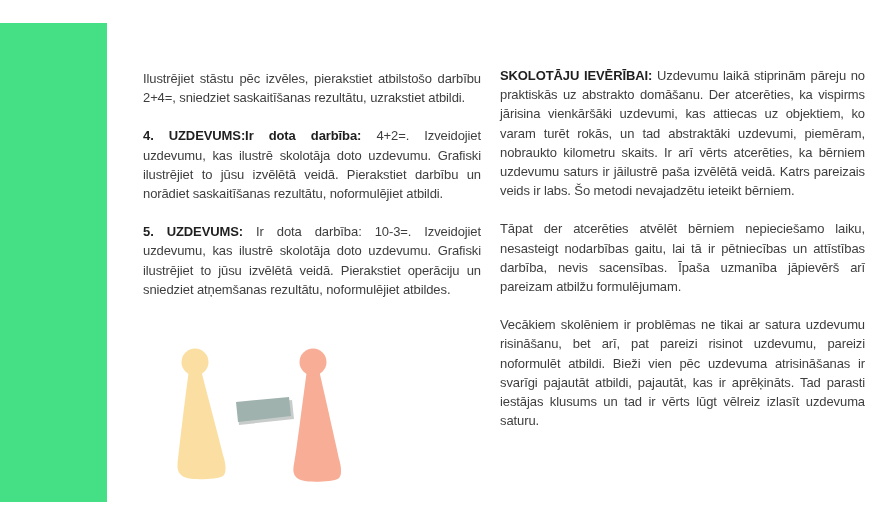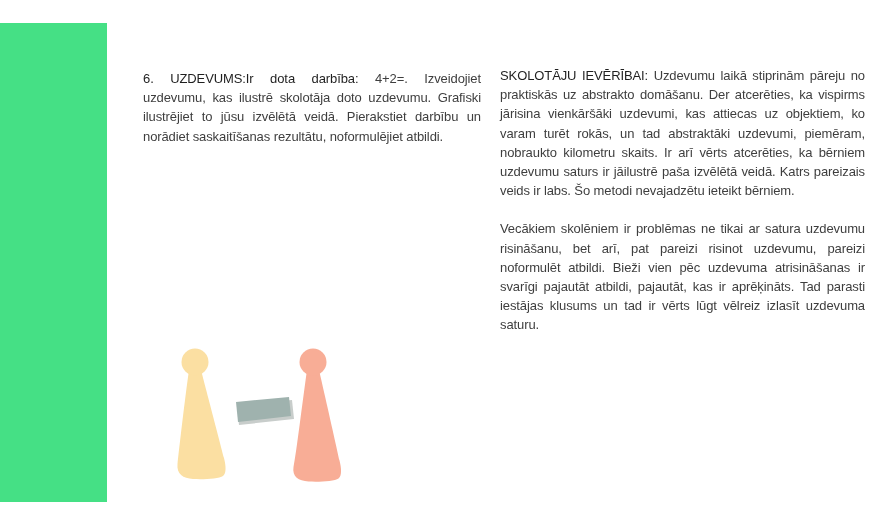--- a/index.html
+++ b/index.html
@@ -19,43 +19,52 @@
 
   .col {
     position:absolute;
     color:#3e3e3e;
     font-size:13px;
     line-height:19.2px;
     letter-spacing:-0.1px;
     text-align:justify;
   }
   .col p { margin:0 0 19px 0; }
-  .col strong { color:#1f1f1f; font-weight:normal; }
+  .col strong { color:#1f1f1f; font-weight:bold; }
 
   .col-left  { left:143px; top:69px; width:338px; }
   .col-right { left:500px; top:66px; width:365px; }
 
   .illustration { position:absolute; left:168px; top:338px; }
 </style>
 </head>
 <body>
 
 <div class="page">
 
   <div class="green-bar"></div>
 
   <div class="col col-left">
     <p>
-      <strong>6. UZDEVUMS:Ir dota darbība:</strong><span> 4+2=. Izveidojiet uzdevumu, kas ilustrē skolotāja doto uzdevumu. Grafiski ilustrējiet to jūsu izvēlētā veidā. Pierakstiet darbību un norādiet saskaitīšanas rezultātu, noformulējiet atbildi.</span>
+      <span>Ilustrējiet stāstu pēc izvēles, pierakstiet atbilstošo darbību 2+4=, sniedziet saskaitīšanas rezultātu, uzrakstiet atbildi.</span>
+    </p>
+    <p>
+      <strong>4. UZDEVUMS:Ir dota darbība:</strong><span> 4+2=. Izveidojiet uzdevumu, kas ilustrē skolotāja doto uzdevumu. Grafiski ilustrējiet to jūsu izvēlētā veidā. Pierakstiet darbību un norādiet saskaitīšanas rezultātu, noformulējiet atbildi.</span>
+    </p>
+    <p>
+      <strong>5. UZDEVUMS:</strong><span> Ir dota darbība: 10-3=. Izveidojiet uzdevumu, kas ilustrē skolotāja doto uzdevumu.  Grafiski ilustrējiet to jūsu izvēlētā veidā. Pierakstiet operāciju un sniedziet atņemšanas rezultātu, noformulējiet atbildes.</span>
     </p>
   </div>
 
   <div class="col col-right">
     <p>
       <strong>SKOLOTĀJU IEVĒRĪBAI:</strong><span> Uzdevumu laikā stiprinām pāreju no praktiskās uz abstrakto domāšanu.  Der atcerēties, ka vispirms jārisina vienkāršāki uzdevumi, kas attiecas uz objektiem, ko varam turēt rokās, un tad abstraktāki uzdevumi, piemēram, nobraukto kilometru skaits.  Ir arī vērts atcerēties, ka bērniem uzdevumu saturs ir jāilustrē paša izvēlētā veidā. Katrs pareizais veids ir labs. Šo metodi nevajadzētu ieteikt bērniem.</span>
+    </p>
+    <p>
+      <span>Tāpat der atcerēties atvēlēt bērniem nepieciešamo laiku, nesasteigt nodarbības gaitu, lai tā ir pētniecības un attīstības darbība, nevis sacensības.  Īpaša uzmanība jāpievērš arī pareizam atbilžu formulējumam.</span>
     </p>
     <p>
       <span>Vecākiem skolēniem ir problēmas ne tikai ar satura uzdevumu risināšanu, bet arī, pat pareizi risinot uzdevumu, pareizi noformulēt atbildi.  Bieži vien pēc uzdevuma atrisināšanas ir svarīgi pajautāt atbildi, pajautāt, kas ir aprēķināts.  Tad parasti iestājas klusums un tad ir vērts lūgt vēlreiz izlasīt uzdevuma saturu.</span>
     </p>
   </div>
 
   <svg class="illustration" width="195" height="152" viewBox="0 0 195 152">
 
     <g>
       <path d="M21,32 C17,60 11,112 9.5,126 C8.5,136 15,140.5 25,141 C35,141.5 51,141 55,138 C58.5,135.5 58,128 56,120 C52,104 34,36 33,32 C29,33.5 25,33.5 21,32 Z" fill="#fbdfa2"></path>

